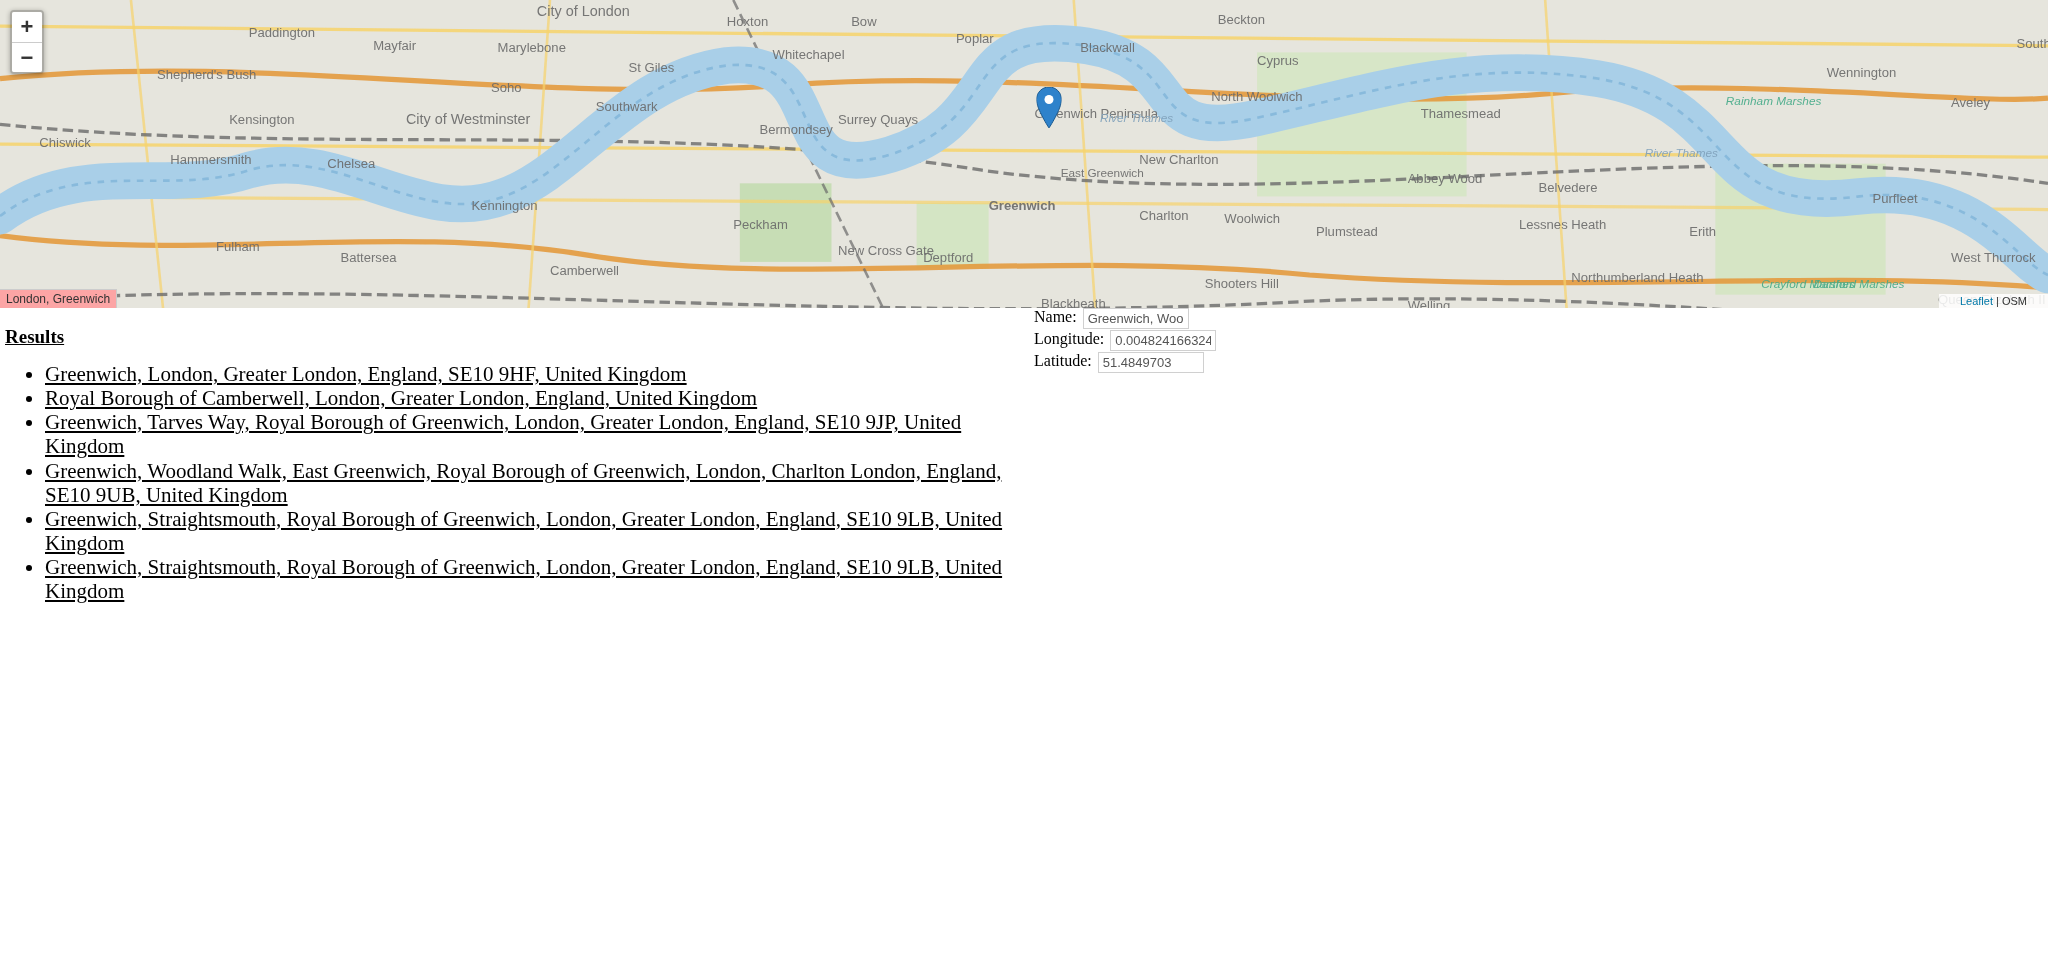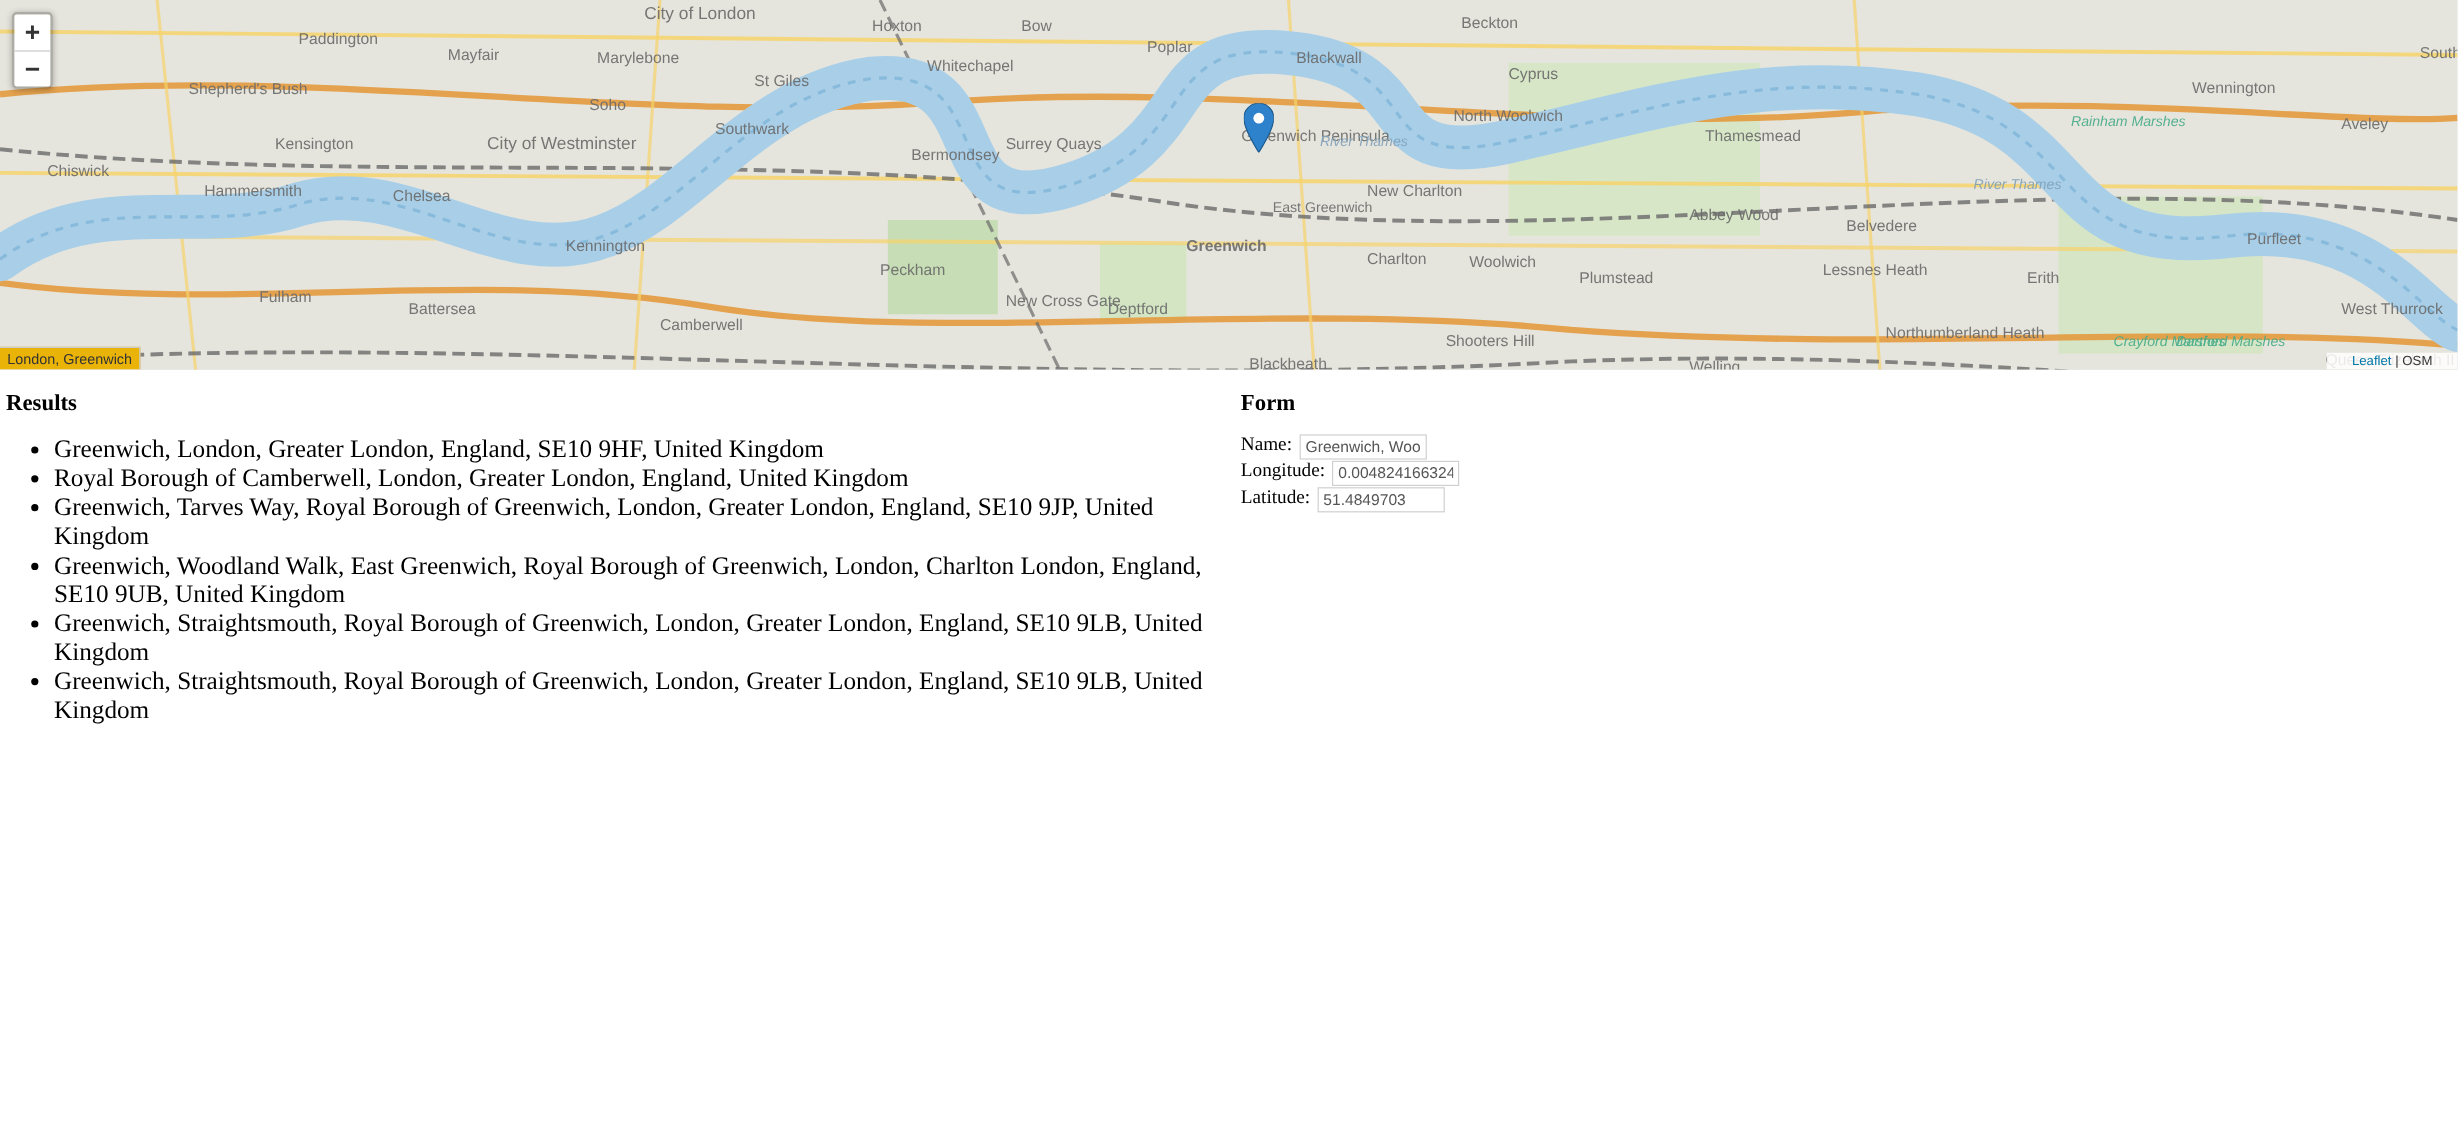--- a/index.html
+++ b/index.html
@@ -43,21 +43,21 @@
   cursor: pointer;
   user-select: none;
 }
 .zoom-btn + .zoom-btn {
   border-top: 1px solid #ccc;
 }
 .bottom-left-label {
   position: absolute;
   bottom: 0;
   left: 0;
-  background: #eab308;
+  background: #fca5a5;
   padding: 2px 6px;
   font-family: Arial, sans-serif;
   font-size: 12px;
   color: #333;
   border: 1px solid #ccc;
   border-left: none;
   border-bottom: none;
 }
 .attribution {
   position: absolute;
@@ -80,20 +80,21 @@
   transform: translate(-50%, -100%);
   pointer-events: none;
 }
 .content {
   display: flex;
   padding: 0 5px 10px 5px;
   gap: 20px;
 }
 .col-results {
   width: 50%;
+  text-decoration: underline;
 }
 .col-form {
   width: 50%;
 }
 h3 {
   font-size: 19px;
   font-weight: bold;
   margin: 18px 0 14px 0;
 }
 ul.results-list {
@@ -253,21 +254,20 @@
         <li>Greenwich, London, Greater London, England, SE10 9HF, United Kingdom</li>
         <li>Royal Borough of Camberwell, London, Greater London, England, United Kingdom</li>
         <li>Greenwich, Tarves Way, Royal Borough of Greenwich, London, Greater London, England, SE10 9JP, United Kingdom</li>
         <li>Greenwich, Woodland Walk, East Greenwich, Royal Borough of Greenwich, London, Charlton London, England, SE10 9UB, United Kingdom</li>
         <li>Greenwich, Straightsmouth, Royal Borough of Greenwich, London, Greater London, England, SE10 9LB, United Kingdom</li>
         <li>Greenwich, Straightsmouth, Royal Borough of Greenwich, London, Greater London, England, SE10 9LB, United Kingdom</li>
       </ul>
   </div>
 
   <div class="col-form">
-    <h3>Form</h3>
     <div class="form-row">
       <span>Name:</span>
       <input type="text" value="Greenwich, Woodland" style="">
     </div>
     <div class="form-row">
       <span>Longitude:</span>
       <input type="text" value="0.004824166324109" style="">
     </div>
     <div class="form-row">
       <span>Latitude:</span>

